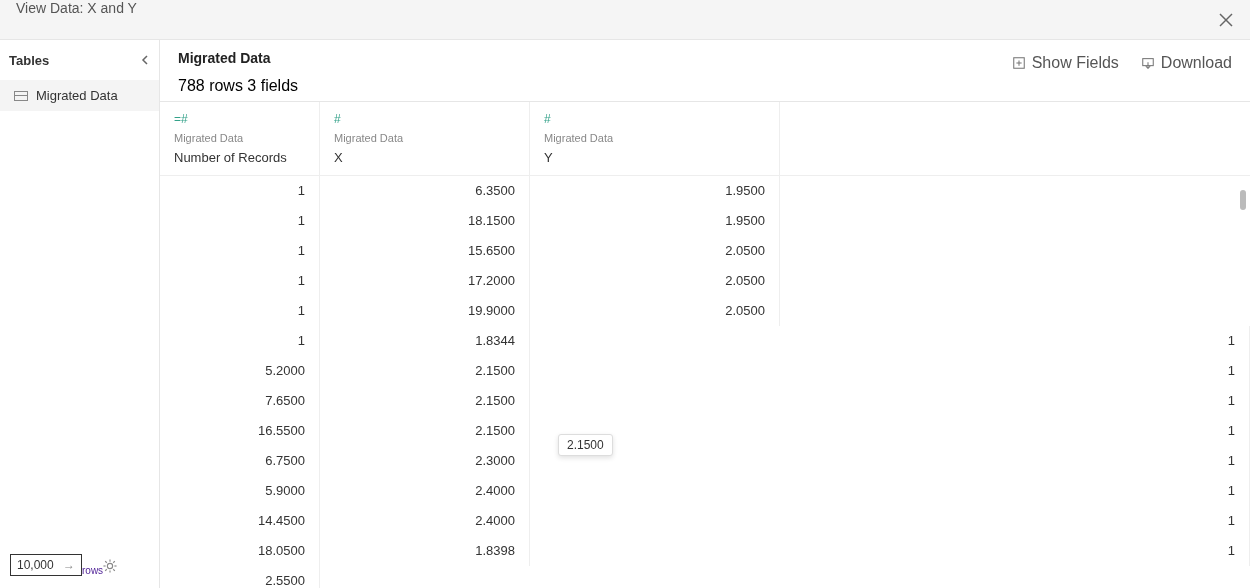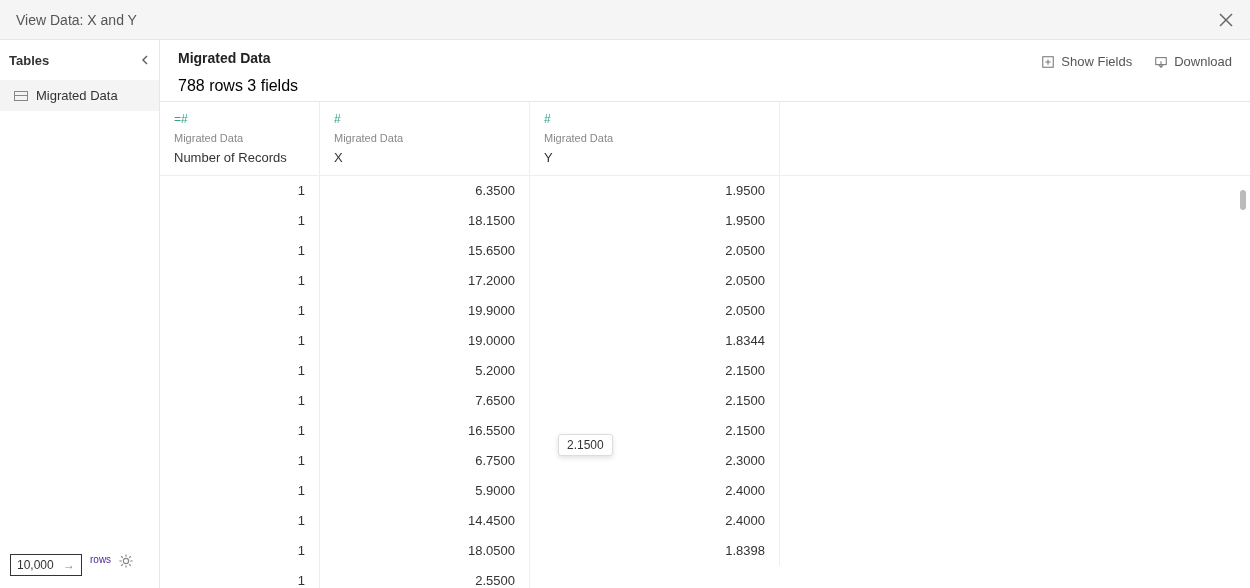--- a/index.html
+++ b/index.html
@@ -11,21 +11,21 @@
     background: #fff;
     overflow: hidden;
   }
 
   
   .titlebar {
     height: 40px;
     background: #f5f5f5;
     border-bottom: 1px solid #e6e6e6;
     display: flex;
-    align-items: center;
+    align-items: flex-start;
     padding: 0 16px;
     position: relative;
   }
   .titlebar .title { color: #555; font-size: 14px; }
   .titlebar .close {
     position: absolute; right: 14px; top: 10px;
     font-size: 18px; color: #666; cursor: pointer;
     width: 20px; height: 20px; display: flex; align-items: center; justify-content: center;
   }
 
@@ -59,21 +59,21 @@
   .sidebar-item .tbl-icon {
     width: 14px; height: 10px; border: 1px solid #888; position: relative;
   }
   .sidebar-item .tbl-icon::before {
     content: ""; position: absolute; left: 0; right: 0; top: 3px; border-top: 1px solid #888;
   }
 
   
   .sidebar-footer {
     position: absolute; left: 10px; bottom: 12px;
-    display: flex; align-items: flex-start; gap: 8px;
+    display: flex; align-items: flex-end; 
   }
   .rows-input {
     width: 72px; height: 22px;
     border: 1px solid #333;
     padding: 0 6px;
     font-size: 12px;
     display: flex; align-items: center; justify-content: space-between;
   }
   .rows-input .arrow { color: #888; font-size: 12px; }
   .rows-label { color: #4c1d95; font-size: 10px; }
@@ -85,21 +85,21 @@
   .main-header {
     display: flex; justify-content: space-between; align-items: flex-start;
     padding: 10px 18px 6px;
     border-bottom: 1px solid #e6e6e6;
   }
   .main-header .mh-left .mh-title { font-weight: 700; font-size: 14px; color: #222; }
   .main-header .mh-left .mh-sub   { color: #000000; font-size: 16px; margin-top: 11px; }
   .main-header .mh-right { display: flex; gap: 22px; padding-top: 4px; }
   .mh-action {
     display: flex; align-items: center; gap: 6px;
-    color: #555; cursor: pointer; font-size: 13px;
+    color: #555; cursor: pointer; font-size: 16px;
   }
   .mh-action svg { width: 14px; height: 14px; }
 
   
   .table-wrap { flex: 1; position: relative; overflow: hidden; }
   .grid {
     display: grid;
     grid-template-columns: 160px 210px 250px 1fr;
     font-size: 13px;
     position: absolute; left: 0; right: 0; top: 0;
@@ -257,21 +257,20 @@
           <div class="cell c3 blank row-alt"></div>
           <div class="cell c0">1</div>
           <div class="cell c1">17.2000</div>
           <div class="cell c2">2.0500</div>
           <div class="cell c3 blank"></div>
           <div class="cell c0 row-alt">1</div>
           <div class="cell c1 row-alt">19.9000</div>
           <div class="cell c2 row-alt">2.0500</div>
           <div class="cell c3 blank row-alt"></div>
           <div class="cell c0">1</div>
-          <div class="cell c1">19.0000</div>
           <div class="cell c2">1.8344</div>
           <div class="cell c3 blank"></div>
           <div class="cell c0 row-alt">1</div>
           <div class="cell c1 row-alt">5.2000</div>
           <div class="cell c2 row-alt">2.1500</div>
           <div class="cell c3 blank row-alt"></div>
           <div class="cell c0">1</div>
           <div class="cell c1">7.6500</div>
           <div class="cell c2">2.1500</div>
           <div class="cell c3 blank"></div>

